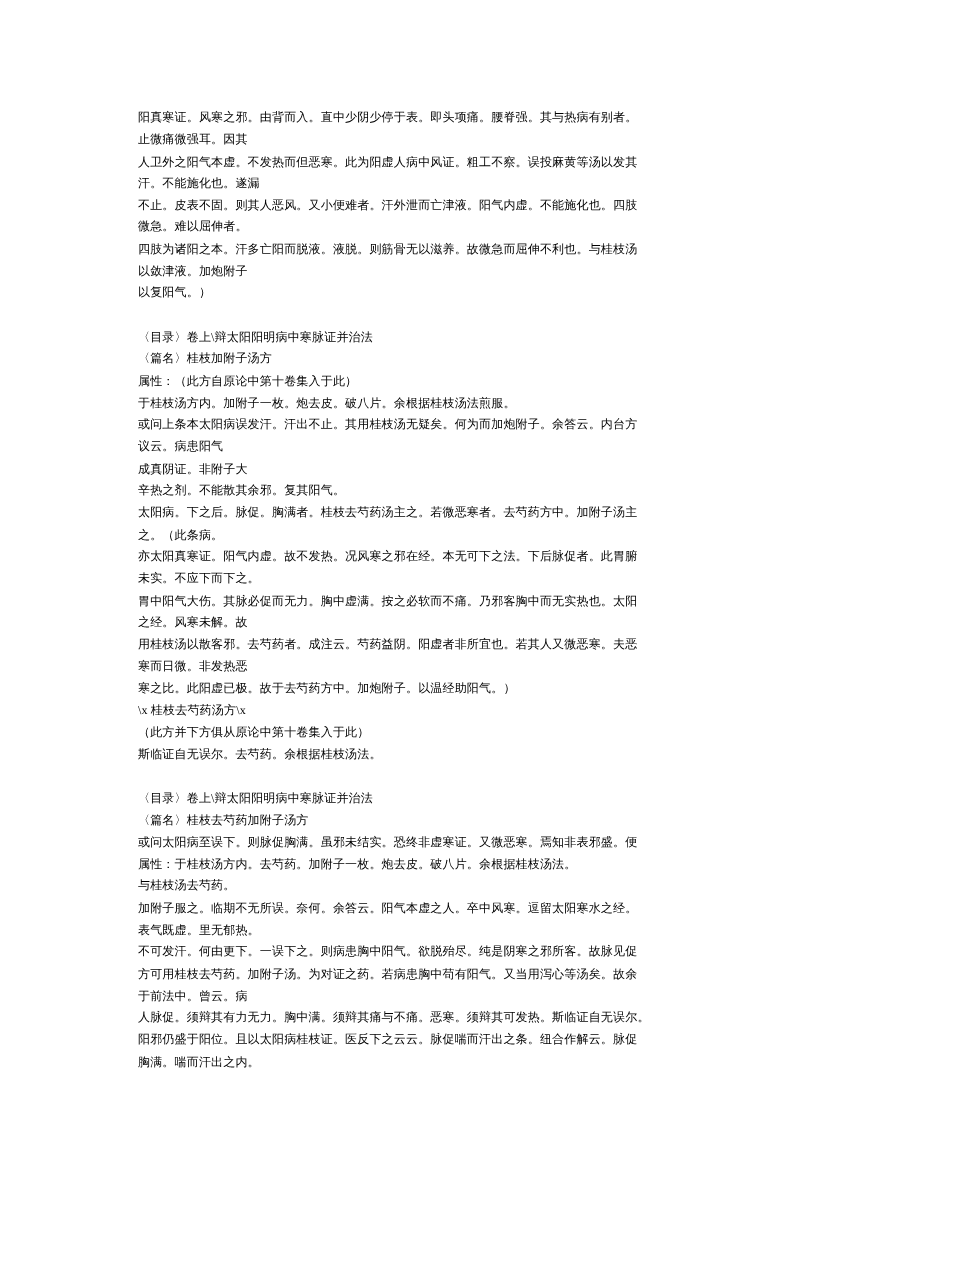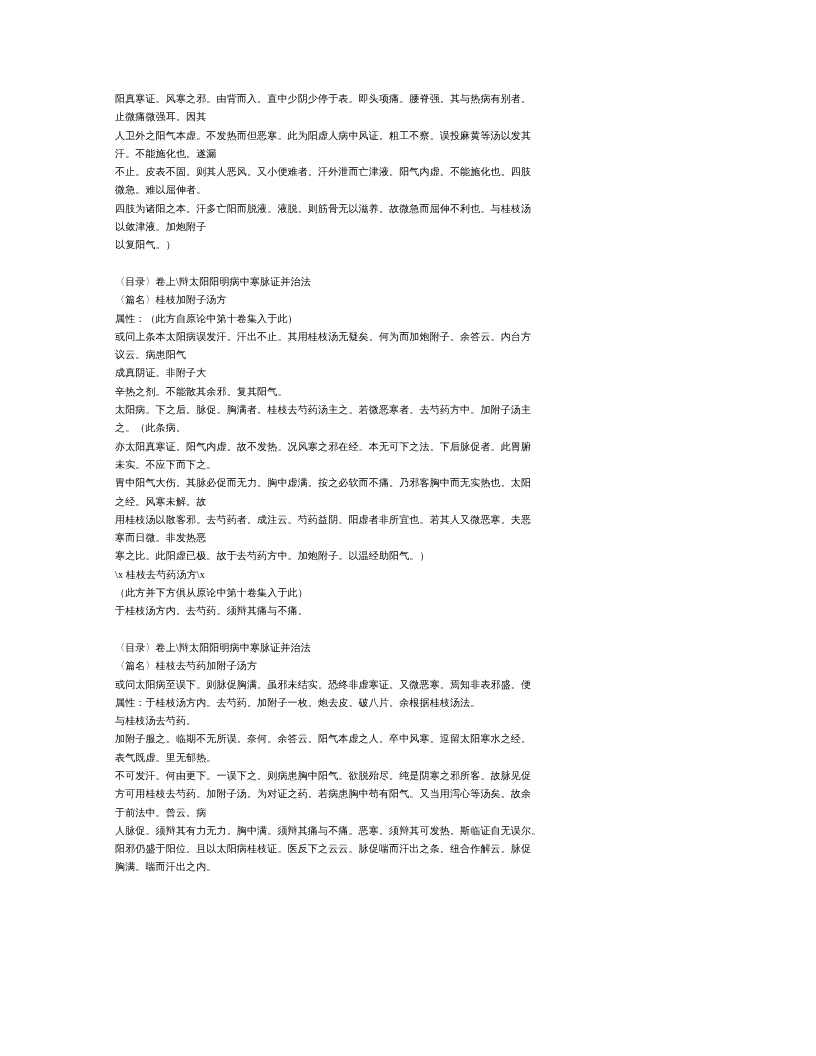--- a/index.html
+++ b/index.html
@@ -46,36 +46,37 @@
         <div class="line">不止。皮表不固。则其人恶风。又小便难者。汗外泄而亡津液。阳气内虚。不能施化也。四肢</div>
         <div class="line">微急。难以屈伸者。</div>
         <div class="line">四肢为诸阳之本。汗多亡阳而脱液。液脱。则筋骨无以滋养。故微急而屈伸不利也。与桂枝汤</div>
         <div class="line">以敛津液。加炮附子</div>
         <div class="line">以复阳气。）</div>
       </div>
       <div class="section">
         <div class="line">〈目录〉卷上\辩太阳阳明病中寒脉证并治法</div>
         <div class="line">〈篇名〉桂枝加附子汤方</div>
         <div class="line">属性：（此方自原论中第十卷集入于此）</div>
+        <div class="line">于桂枝汤方内。加附子一枚。炮去皮。破八片。余根据桂枝汤法煎服。</div>
         <div class="line">或问上条本太阳病误发汗。汗出不止。其用桂枝汤无疑矣。何为而加炮附子。余答云。内台方</div>
         <div class="line">议云。病患阳气</div>
         <div class="line">成真阴证。非附子大</div>
         <div class="line">辛热之剂。不能散其余邪。复其阳气。</div>
         <div class="line">太阳病。下之后。脉促。胸满者。桂枝去芍药汤主之。若微恶寒者。去芍药方中。加附子汤主</div>
         <div class="line">之。（此条病。</div>
         <div class="line">亦太阳真寒证。阳气内虚。故不发热。况风寒之邪在经。本无可下之法。下后脉促者。此胃腑</div>
         <div class="line">未实。不应下而下之。</div>
         <div class="line">胃中阳气大伤。其脉必促而无力。胸中虚满。按之必软而不痛。乃邪客胸中而无实热也。太阳</div>
         <div class="line">之经。风寒未解。故</div>
         <div class="line">用桂枝汤以散客邪。去芍药者。成注云。芍药益阴。阳虚者非所宜也。若其人又微恶寒。夫恶</div>
         <div class="line">寒而日微。非发热恶</div>
         <div class="line">寒之比。此阳虚已极。故于去芍药方中。加炮附子。以温经助阳气。）</div>
         <div class="line">\x 桂枝去芍药汤方\x</div>
         <div class="line">（此方并下方俱从原论中第十卷集入于此）</div>
-        <div class="line">于桂枝汤方内。去芍药。须辩其痛与不痛。</div>
+        <div class="line">斯临证自无误尔。去芍药。余根据桂枝汤法。</div>
       </div>
       <div class="section">
         <div class="line">〈目录〉卷上\辩太阳阳明病中寒脉证并治法</div>
         <div class="line">〈篇名〉桂枝去芍药加附子汤方</div>
         <div class="line">或问太阳病至误下。则脉促胸满。虽邪未结实。恐终非虚寒证。又微恶寒。焉知非表邪盛。便</div>
         <div class="line">属性：于桂枝汤方内。去芍药。加附子一枚。炮去皮。破八片。余根据桂枝汤法。</div>
         <div class="line">与桂枝汤去芍药。</div>
         <div class="line">加附子服之。临期不无所误。奈何。余答云。阳气本虚之人。卒中风寒。逗留太阳寒水之经。</div>
         <div class="line">表气既虚。里无郁热。</div>
         <div class="line">不可发汗。何由更下。一误下之。则病患胸中阳气。欲脱殆尽。纯是阴寒之邪所客。故脉见促</div>

